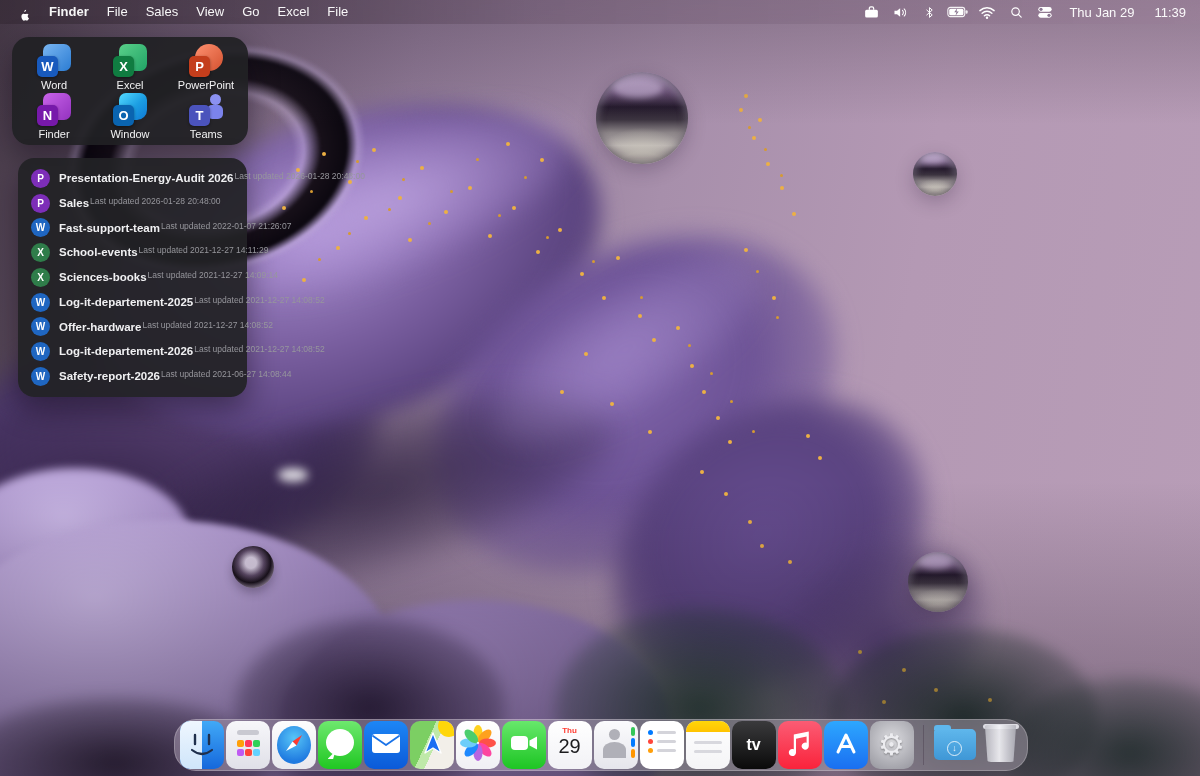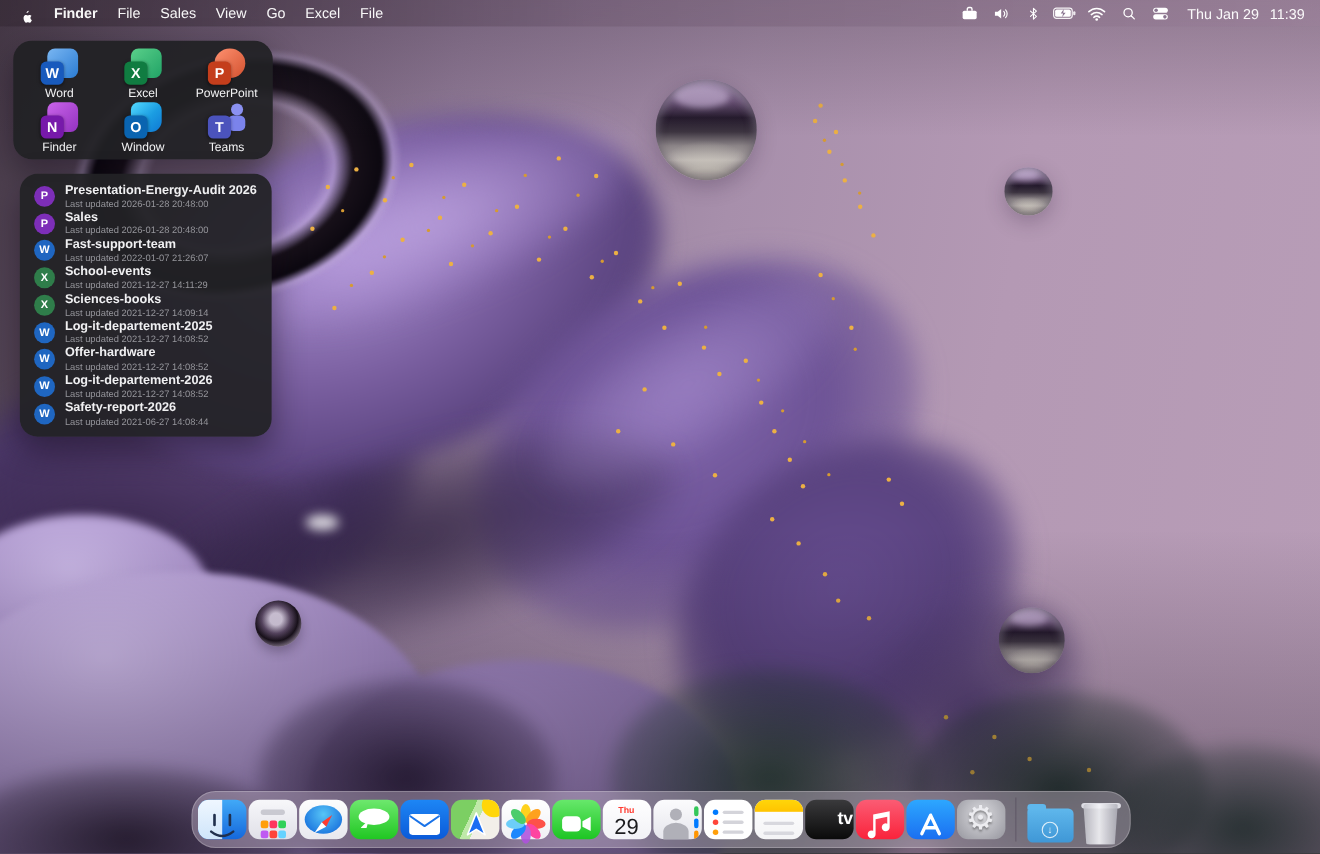--- a/index.html
+++ b/index.html
@@ -95,21 +95,21 @@
   .menubar{position:absolute;left:0;top:0;right:0;height:24px;display:flex;align-items:center;
     padding:0 10px 0 18px;color:rgba(255,255,255,.96);font-size:13px;
     background:linear-gradient(90deg,rgba(56,44,56,.78),rgba(110,88,112,.45) 45%,rgba(158,130,156,.40));
     backdrop-filter:blur(18px);}
   .mb-left{display:flex;align-items:flex-end;gap:0;}
   .mb-item{padding:0 9px;line-height:24px;cursor:default;}
   .mb-item.app{font-weight:bold;}
   .mb-apple{display:flex;align-items:center;padding:0 8px 0 0;}
   .mb-right{margin-left:auto;display:flex;align-items:center;gap:7px;}
   .st-icon{display:flex;align-items:center;justify-content:center;width:22px;height:20px;}
-  .mb-clock{display:flex;gap:10px;padding:0 4px 0 6px;white-space:nowrap;}
+  .mb-clock{display:flex;gap:20px;padding:0 4px 0 6px;white-space:nowrap;}
 
   
   .office-widget{position:absolute;left:12px;top:37px;width:236px;height:108px;border-radius:17px;
     background:rgba(33,33,36,.94);box-shadow:0 12px 30px rgba(10,5,15,.45);
     display:grid;grid-template-columns:repeat(3,1fr);grid-template-rows:repeat(2,1fr);
     padding:7px 4px;row-gap:2px;}
   .office-app{display:flex;flex-direction:column;align-items:center;justify-content:center;gap:3px;cursor:default;}
   .office-label{font-size:11px;color:#f2f2f3;line-height:1;}
   .ms-icon{position:relative;width:36px;height:33px;}
   .ms-doc{position:absolute;right:1px;top:0;width:28px;height:27px;border-radius:7px;}
@@ -127,29 +127,29 @@
   .app-teams .ms-tile{background:#4b53bc;z-index:2;}
 
   
   .docs-widget{position:absolute;left:18px;top:158px;width:229px;height:239px;border-radius:16px;
     background:rgba(34,34,37,.94);box-shadow:0 12px 30px rgba(10,5,15,.45);
     display:flex;flex-direction:column;justify-content:space-around;padding:8px 8px 8px 13px;}
   .doc-row{display:flex;align-items:center;gap:9px;cursor:default;}
   .doc-badge{flex:none;width:19px;height:19px;border-radius:50%;display:flex;align-items:center;justify-content:center;
     color:#fff;font-size:10px;font-weight:bold;}
   .badge-P{background:#7d2eb8;} .badge-W{background:#1f66c1;} .badge-X{background:#2f7d4a;}
-  .doc-text{display:flex;flex-direction:column;gap:1px;min-width:0;}
+  .doc-text{display:flex;flex-direction:row;gap:1px;min-width:0;}
   .doc-title{font-size:11.5px;font-weight:bold;color:#f0f0f2;line-height:1.1;white-space:nowrap;}
   .doc-sub{font-size:8.5px;color:#96969c;line-height:1.1;white-space:nowrap;}
 
   
   .dock{position:absolute;left:174px;bottom:5px;width:854px;height:52px;border-radius:22px;
     background:rgba(225,212,230,.34);border:1px solid rgba(255,255,255,.22);
     backdrop-filter:blur(22px);display:flex;align-items:center;justify-content:center;gap:2px;padding:0 4px;}
-  .dk{position:relative;width:44px;height:36px;border-radius:10px;flex:none;cursor:default;}
+  .dk{position:relative;width:44px;height:48px;border-radius:10px;flex:none;cursor:default;}
   .dk svg{position:absolute;inset:0;}
   .dock-sep{width:1px;height:40px;background:rgba(60,50,65,.35);margin:0 7px;flex:none;}
 
   .ic-finder{background:linear-gradient(180deg,#41a9f7,#1568dc);overflow:hidden;}
   .ic-finder::before{content:"";position:absolute;left:0;top:0;bottom:0;width:50%;
     background:linear-gradient(180deg,#eff7ff,#cfe5fa);}
   .ic-launchpad{background:linear-gradient(180deg,#f7f7fa,#e0e0e8);}
   .lp-bar{position:absolute;left:11px;top:9px;width:22px;height:5px;border-radius:3px;background:#c9c9d1;}
   .lp-grid{position:absolute;left:11px;top:19px;width:7px;height:7px;border-radius:2px;background:#ff9f0a;
     box-shadow:8px 0 0 0 #ff375f,16px 0 0 0 #30d158,0 9px 0 0 #bf5af2,8px 9px 0 0 #ff453a,16px 9px 0 0 #64d2ff;}
@@ -176,21 +176,21 @@
   .ic-rem{background:#fff;}
   .rem-dots{position:absolute;left:8px;top:9px;width:5px;height:5px;border-radius:50%;background:#007aff;
     box-shadow:0 9px 0 0 #ff453a,0 18px 0 0 #ff9f0a;}
   .rem-lines{position:absolute;left:17px;top:10px;width:19px;height:3px;border-radius:2px;background:#d4d4da;
     box-shadow:0 9px 0 0 #d4d4da,0 18px 0 0 #d4d4da;}
   .ic-notes{background:linear-gradient(180deg,#fff,#f4f4f6);overflow:hidden;}
   .ic-notes::before{content:"";position:absolute;left:0;top:0;right:0;height:11px;
     background:linear-gradient(180deg,#ffd60a,#ffc300);}
   .notes-lines{position:absolute;left:8px;top:20px;width:28px;height:3px;border-radius:2px;background:#d8d8de;
     box-shadow:0 9px 0 0 #d8d8de;}
-  .ic-tv{background:linear-gradient(180deg,#3a3a3c,#0a0a0a);display:flex;align-items:center;justify-content:flex-end;
+  .ic-tv{background:linear-gradient(180deg,#3a3a3c,#0a0a0a);display:flex;align-items:center;justify-content:center;
     color:#fff;font-weight:bold;font-size:16px;}
   .ic-music{background:linear-gradient(180deg,#fb5c74,#fa233b);}
   .ic-appstore{background:linear-gradient(180deg,#2da7ff,#1a6ff1);}
   .ic-settings{background:radial-gradient(circle at 50% 40%,#dcdce0,#95959d);display:flex;align-items:center;justify-content:center;
     color:#ececf0;font-size:30px;line-height:1;text-shadow:0 1px 2px rgba(0,0,0,.35);}
   .ic-downloads{background:transparent;}
   .dl-folder{position:absolute;left:1px;top:8px;width:42px;height:31px;border-radius:3px 5px 5px 5px;
     background:linear-gradient(180deg,#5fb7ec,#3f97d6);}
   .dl-folder::before{content:"";position:absolute;left:0;top:-4px;width:17px;height:5px;border-radius:3px 3px 0 0;
     background:#5fb7ec;}

